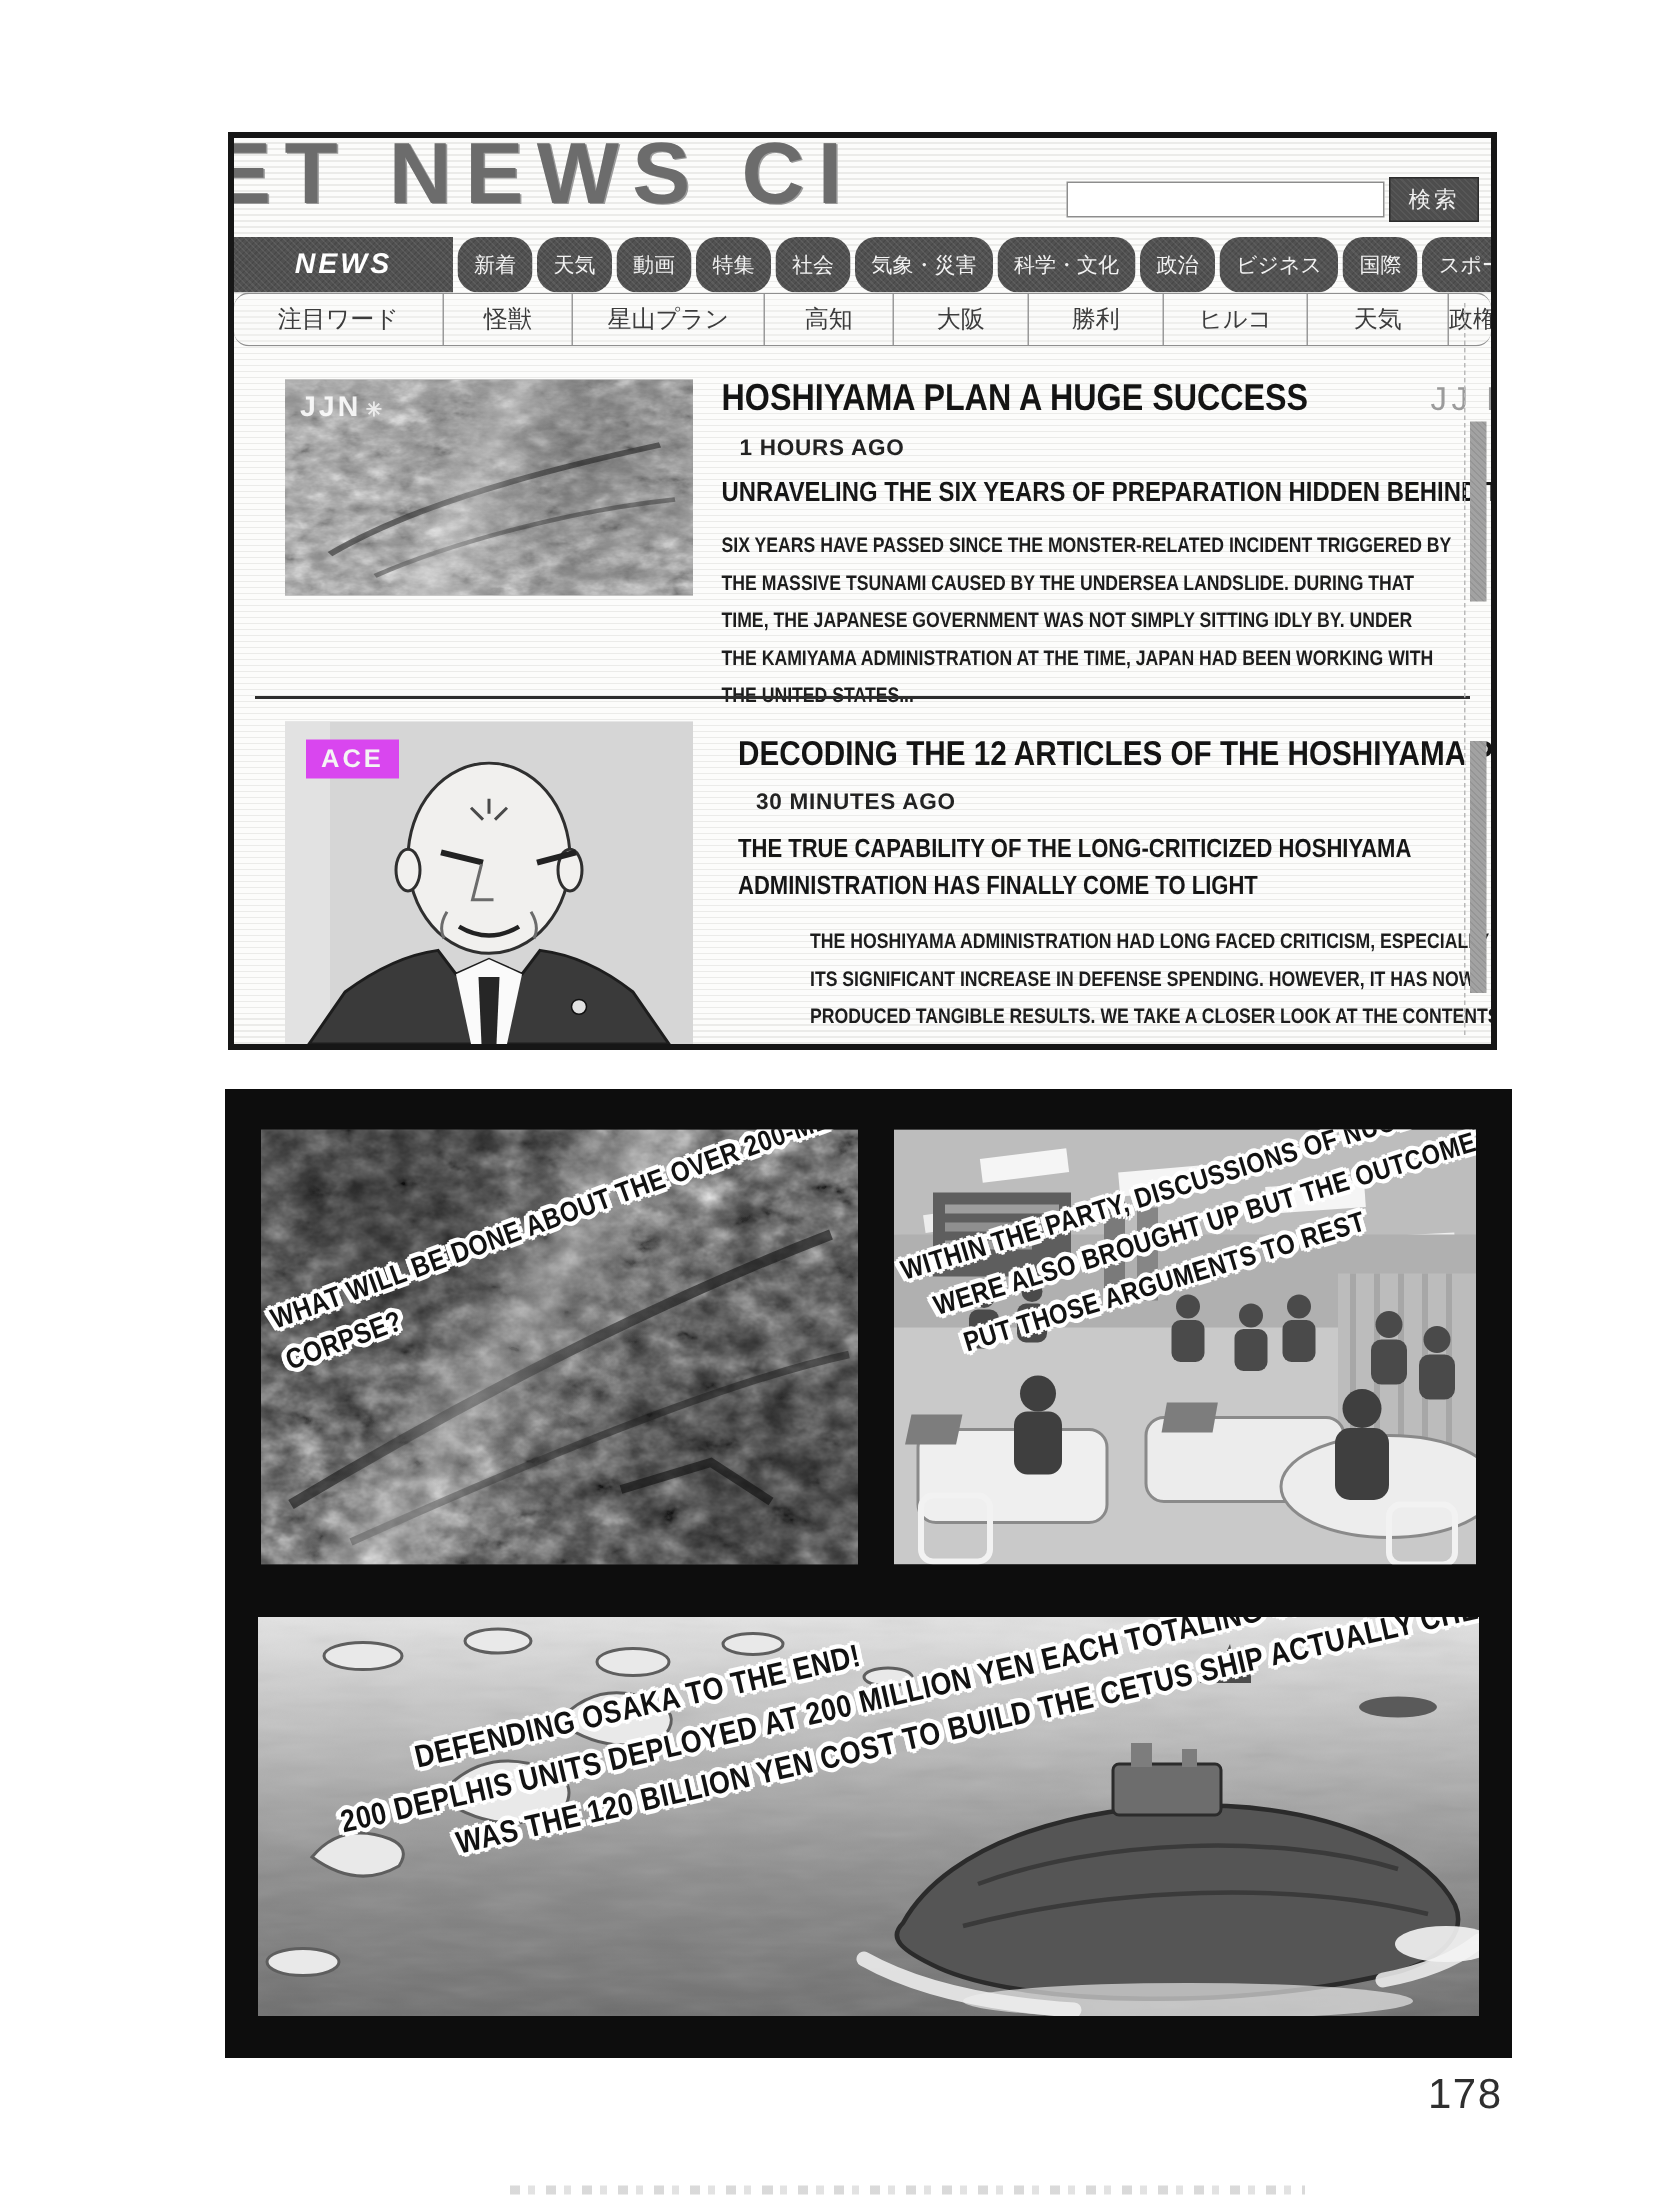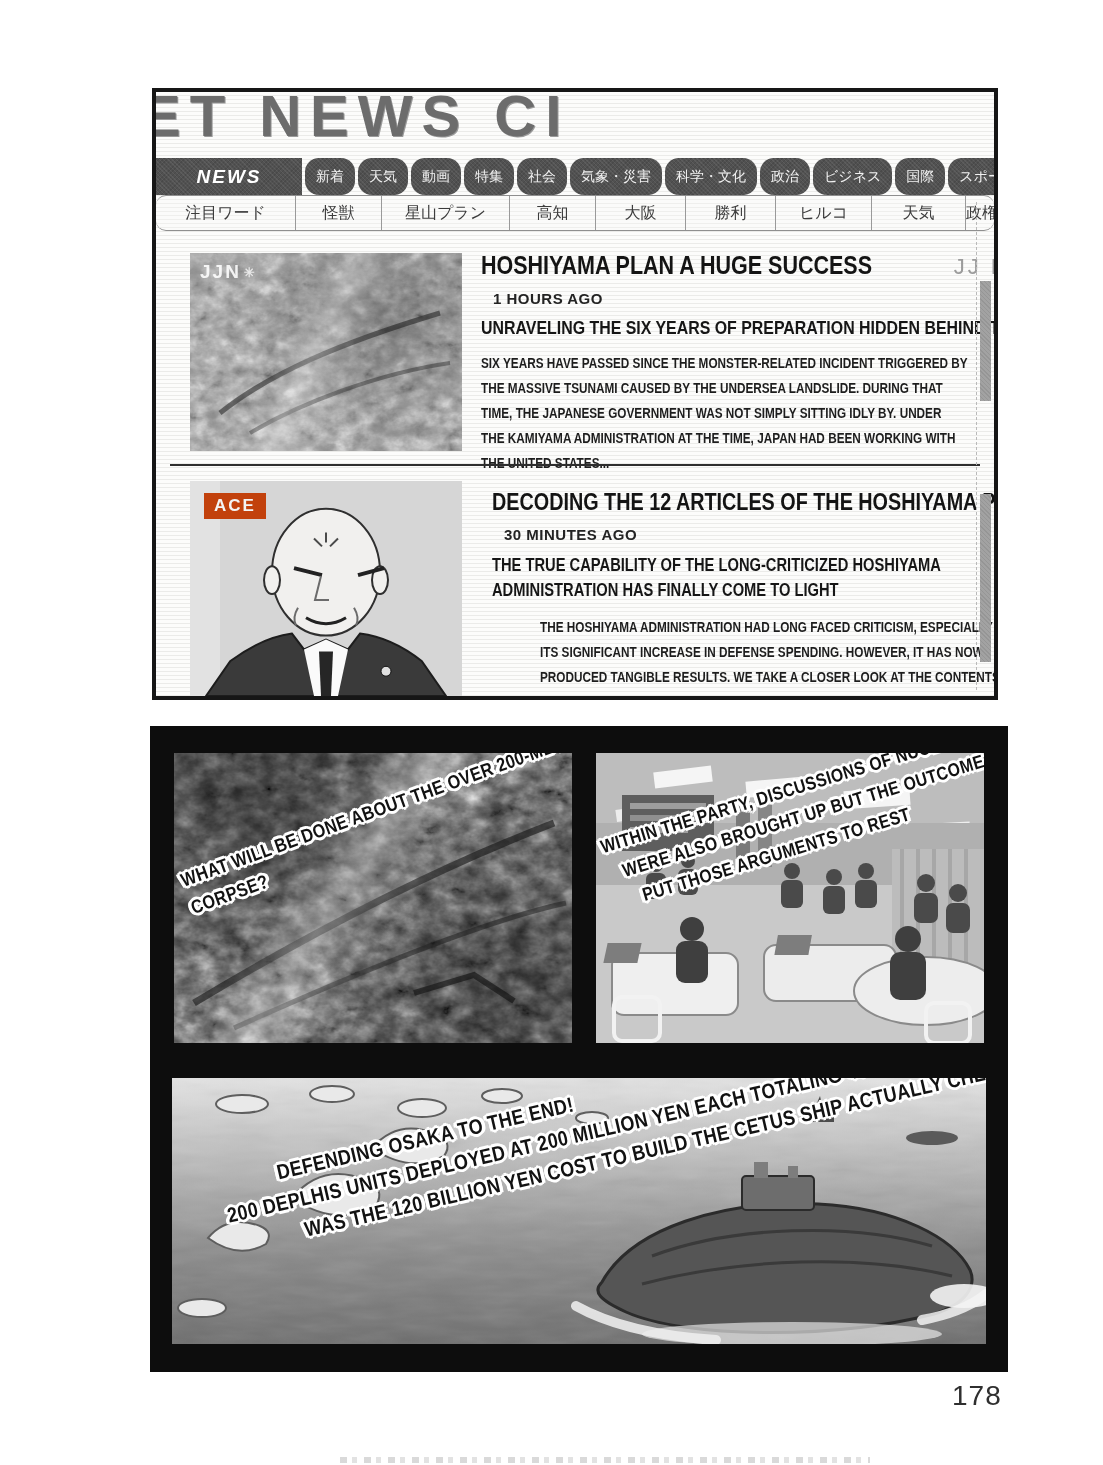--- a/index.html
+++ b/index.html
@@ -54,35 +54,35 @@
     border-radius:10px;
   }
   .kwcell{
     border-right:1px solid #9a9a9a;display:flex;align-items:center;justify-content:center;
     font-size:16px;color:#3c3c3c;white-space:nowrap;box-sizing:border-box;
   }
   .kw{cursor:pointer;text-align:right;}
   
   .list{position:absolute;left:0;top:139px;width:100%;height:465px;}
   .thumb{position:absolute;overflow:hidden;background:#8b8b8b;cursor:pointer;}
-  .a1-thumb{left:34px;top:22px;width:272px;height:198px;}
+  .a1-thumb{left:34px;top:22px;width:272px;height:144px;}
   .a2-thumb{left:34px;top:250px;width:272px;height:215px;background:#d6d6d6;}
   .thumb svg{position:absolute;left:0;top:0;width:100%;height:100%;}
   .thumb-band{
     position:absolute;inset:0;
     background:linear-gradient(115deg,transparent 38%,rgba(255,255,255,.30) 47%,rgba(255,255,255,.10) 54%,transparent 64%),
                radial-gradient(circle at 70% 30%,rgba(0,0,0,.25),transparent 55%);
   }
   .wm{
     position:absolute;left:10px;top:8px;color:rgba(255,255,255,.88);font-size:19px;
     font-weight:bold;letter-spacing:2px;display:flex;align-items:center;gap:3px;
   }
   .wm-star{font-size:13px;color:rgba(255,255,255,.75);}
   .ace-label{
-    position:absolute;left:14px;top:12px;background:#c2410c;color:#f4f4f4;
+    position:absolute;left:14px;top:12px;background:#d946ef;color:#f4f4f4;
     font-size:17px;font-weight:bold;letter-spacing:2px;padding:3px 10px;
   }
   .a1-text{position:absolute;left:325px;top:20px;width:505px;}
   .title-row{display:flex;align-items:baseline;gap:18px;}
   .cond{display:inline-block;transform:scaleX(.86);transform-origin:0 50%;white-space:nowrap;}
   .a-title{font-size:25px;font-weight:bold;color:#141414;margin:0;cursor:pointer;letter-spacing:0;}
   .a2-title{font-size:23px;}
   .agency{font-size:22px;color:#9b9b9b;letter-spacing:3px;white-space:nowrap;font-weight:500;}
   .tstamp{margin:10px 0 0 12px;font-size:15px;font-weight:bold;color:#232323;letter-spacing:.5px;}
   .subhead{font-size:18.5px;font-weight:bold;color:#161616;margin-top:10px;}
@@ -140,20 +140,24 @@
 </style>
 </head>
 <body>
 
 <div class="page">
 
   <section class="news-window">
 
     <div class="masthead">
       <div class="masthead-text">ET NEWS CI</div>
+      <div class="search">
+        <input class="search-input" type="text" style="">
+        <button class="search-btn">検索</button>
+      </div>
     </div>
 
     <nav class="navbar">
       <div class="nav-logo hatch">NEWS</div>
       <div class="nav-tab hatch">新着</div>
       <div class="nav-tab hatch">天気</div>
       <div class="nav-tab hatch">動画</div>
       <div class="nav-tab hatch">特集</div>
       <div class="nav-tab hatch">社会</div>
       <div class="nav-tab hatch">気象・災害</div>

